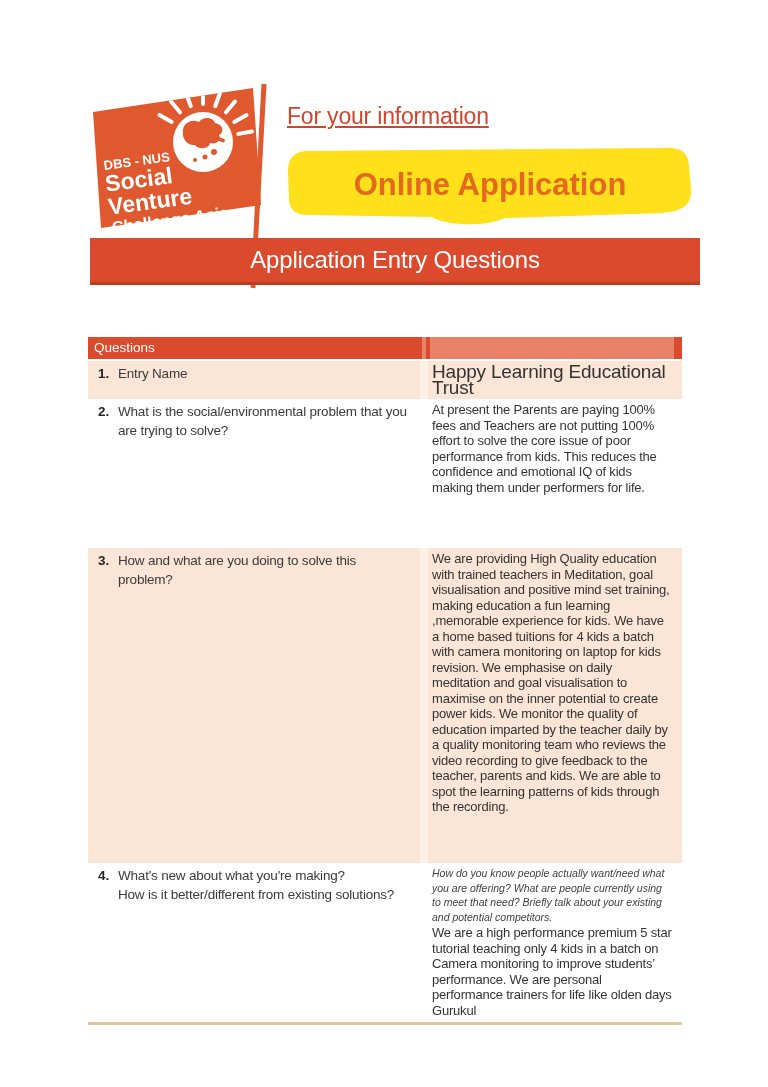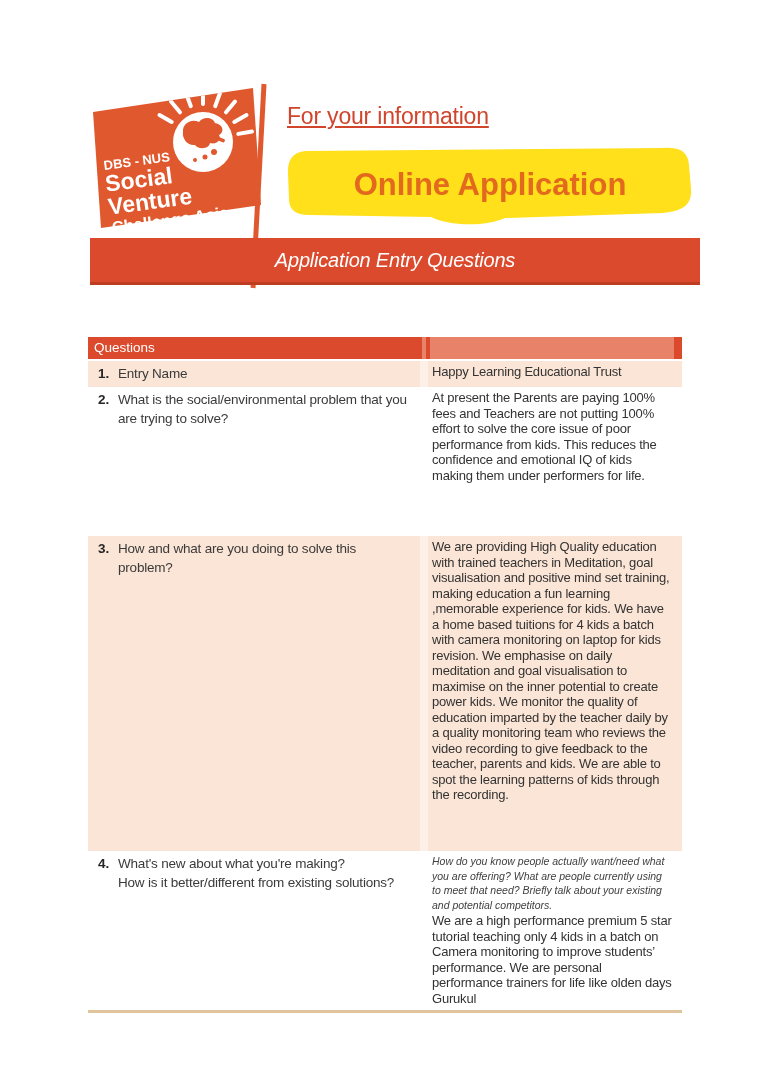--- a/index.html
+++ b/index.html
@@ -13,21 +13,21 @@
   
   .kicker { position:absolute; left:287px; top:103px; font-size:23px; letter-spacing:-0.2px; color:#d0452b;text-decoration:underline; }
 
   
   .blob { position:absolute; left:283px; top:141px; width:416px; height:86px; }
 
   
   .banner { position:absolute; left:90px; top:238px; width:610px; height:47px;
             background:#dc4a2d; border-bottom:3px solid #be3c22;
             display:flex; align-items:center; justify-content:center; }
-  .banner span { color:#ffffff; font-size:20px; letter-spacing:-0.2px;font-style:italic; }
+  .banner span { color:#ffffff; font-size:24px; letter-spacing:-0.2px; }
 
   
   .qa-table { position:absolute; left:88px; top:337px; width:594px;
               border-bottom:3px solid #dfc49c; }
   .t-row { display:grid; grid-template-columns:332px 8px 246px 8px; }
   .t-head { background:#dc4a2d; height:22px; margin-bottom:2px; }
   .t-head .hcell { color:#ffffff; font-size:13.5px; line-height:22px; padding-left:6px; }
   .t-head .hdetails { font-weight:bold; font-style:italic; }
   .t-head .hsep, .t-head .hedge { background:#e8836a; height:22px;
         border-left:2px solid #dc4a2d; border-right:2px solid #dc4a2d; }
@@ -37,21 +37,21 @@
   .row-white { background:#ffffff; }
   .row-peach .sep { background:#fdf0e7; }
 
   .qcell { display:flex; align-items:flex-start; padding:3px 6px 4px 0; }
   .num { flex:0 0 30px; padding-left:10px; font-weight:bold; font-size:13.5px; line-height:19px; color:#262626; }
   .qtext { font-size:13.5px; line-height:19px; letter-spacing:-0.2px; white-space:pre-line; }
 
   .dcell { padding:3px 2px 4px 4px; }
   .hint { font-style:italic; font-size:10.5px; line-height:14.5px; color:#404040; white-space:pre-line; margin-bottom:1px; }
   .answer { font-size:13px; line-height:15.5px; letter-spacing:-0.2px; color:#333333; }
-  .answer-big { font-size:13px; }
+  .answer-big { font-size:19px; }
 
   .r1 { min-height:21px; }
   .r2 { min-height:149px; }
   .r3 { min-height:315px; }
   .r4 { min-height:131px; }
 </style>
 </head>
 <body>
 
 <div class="page">

